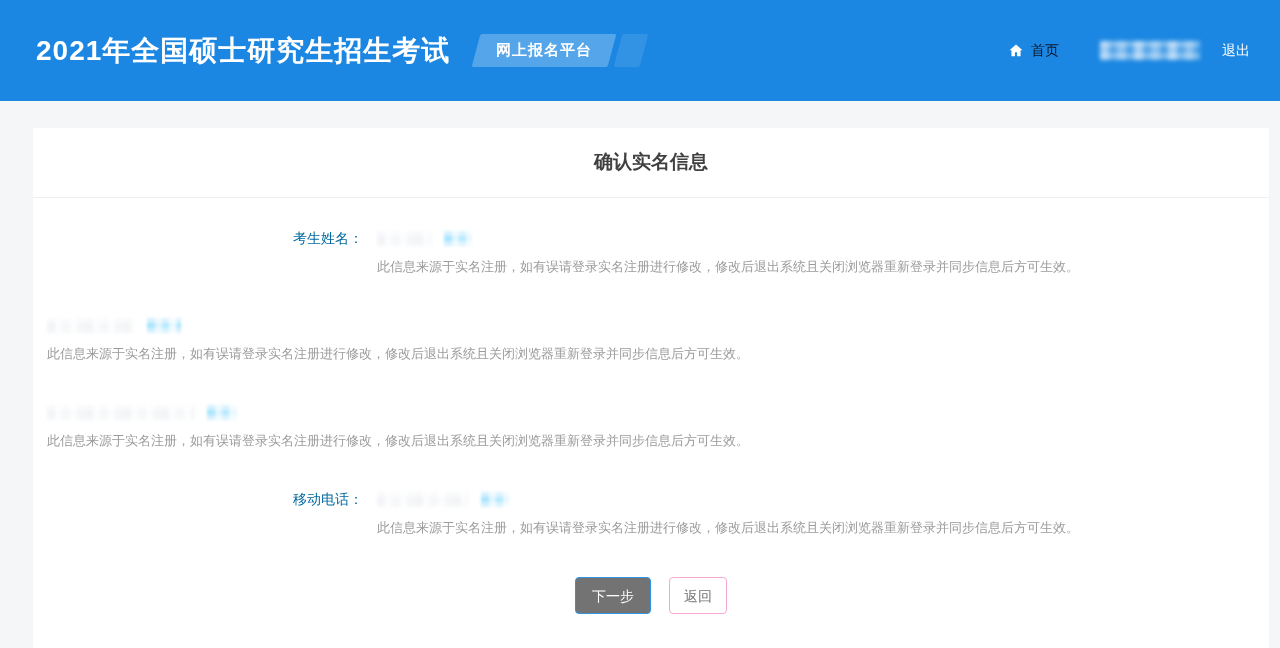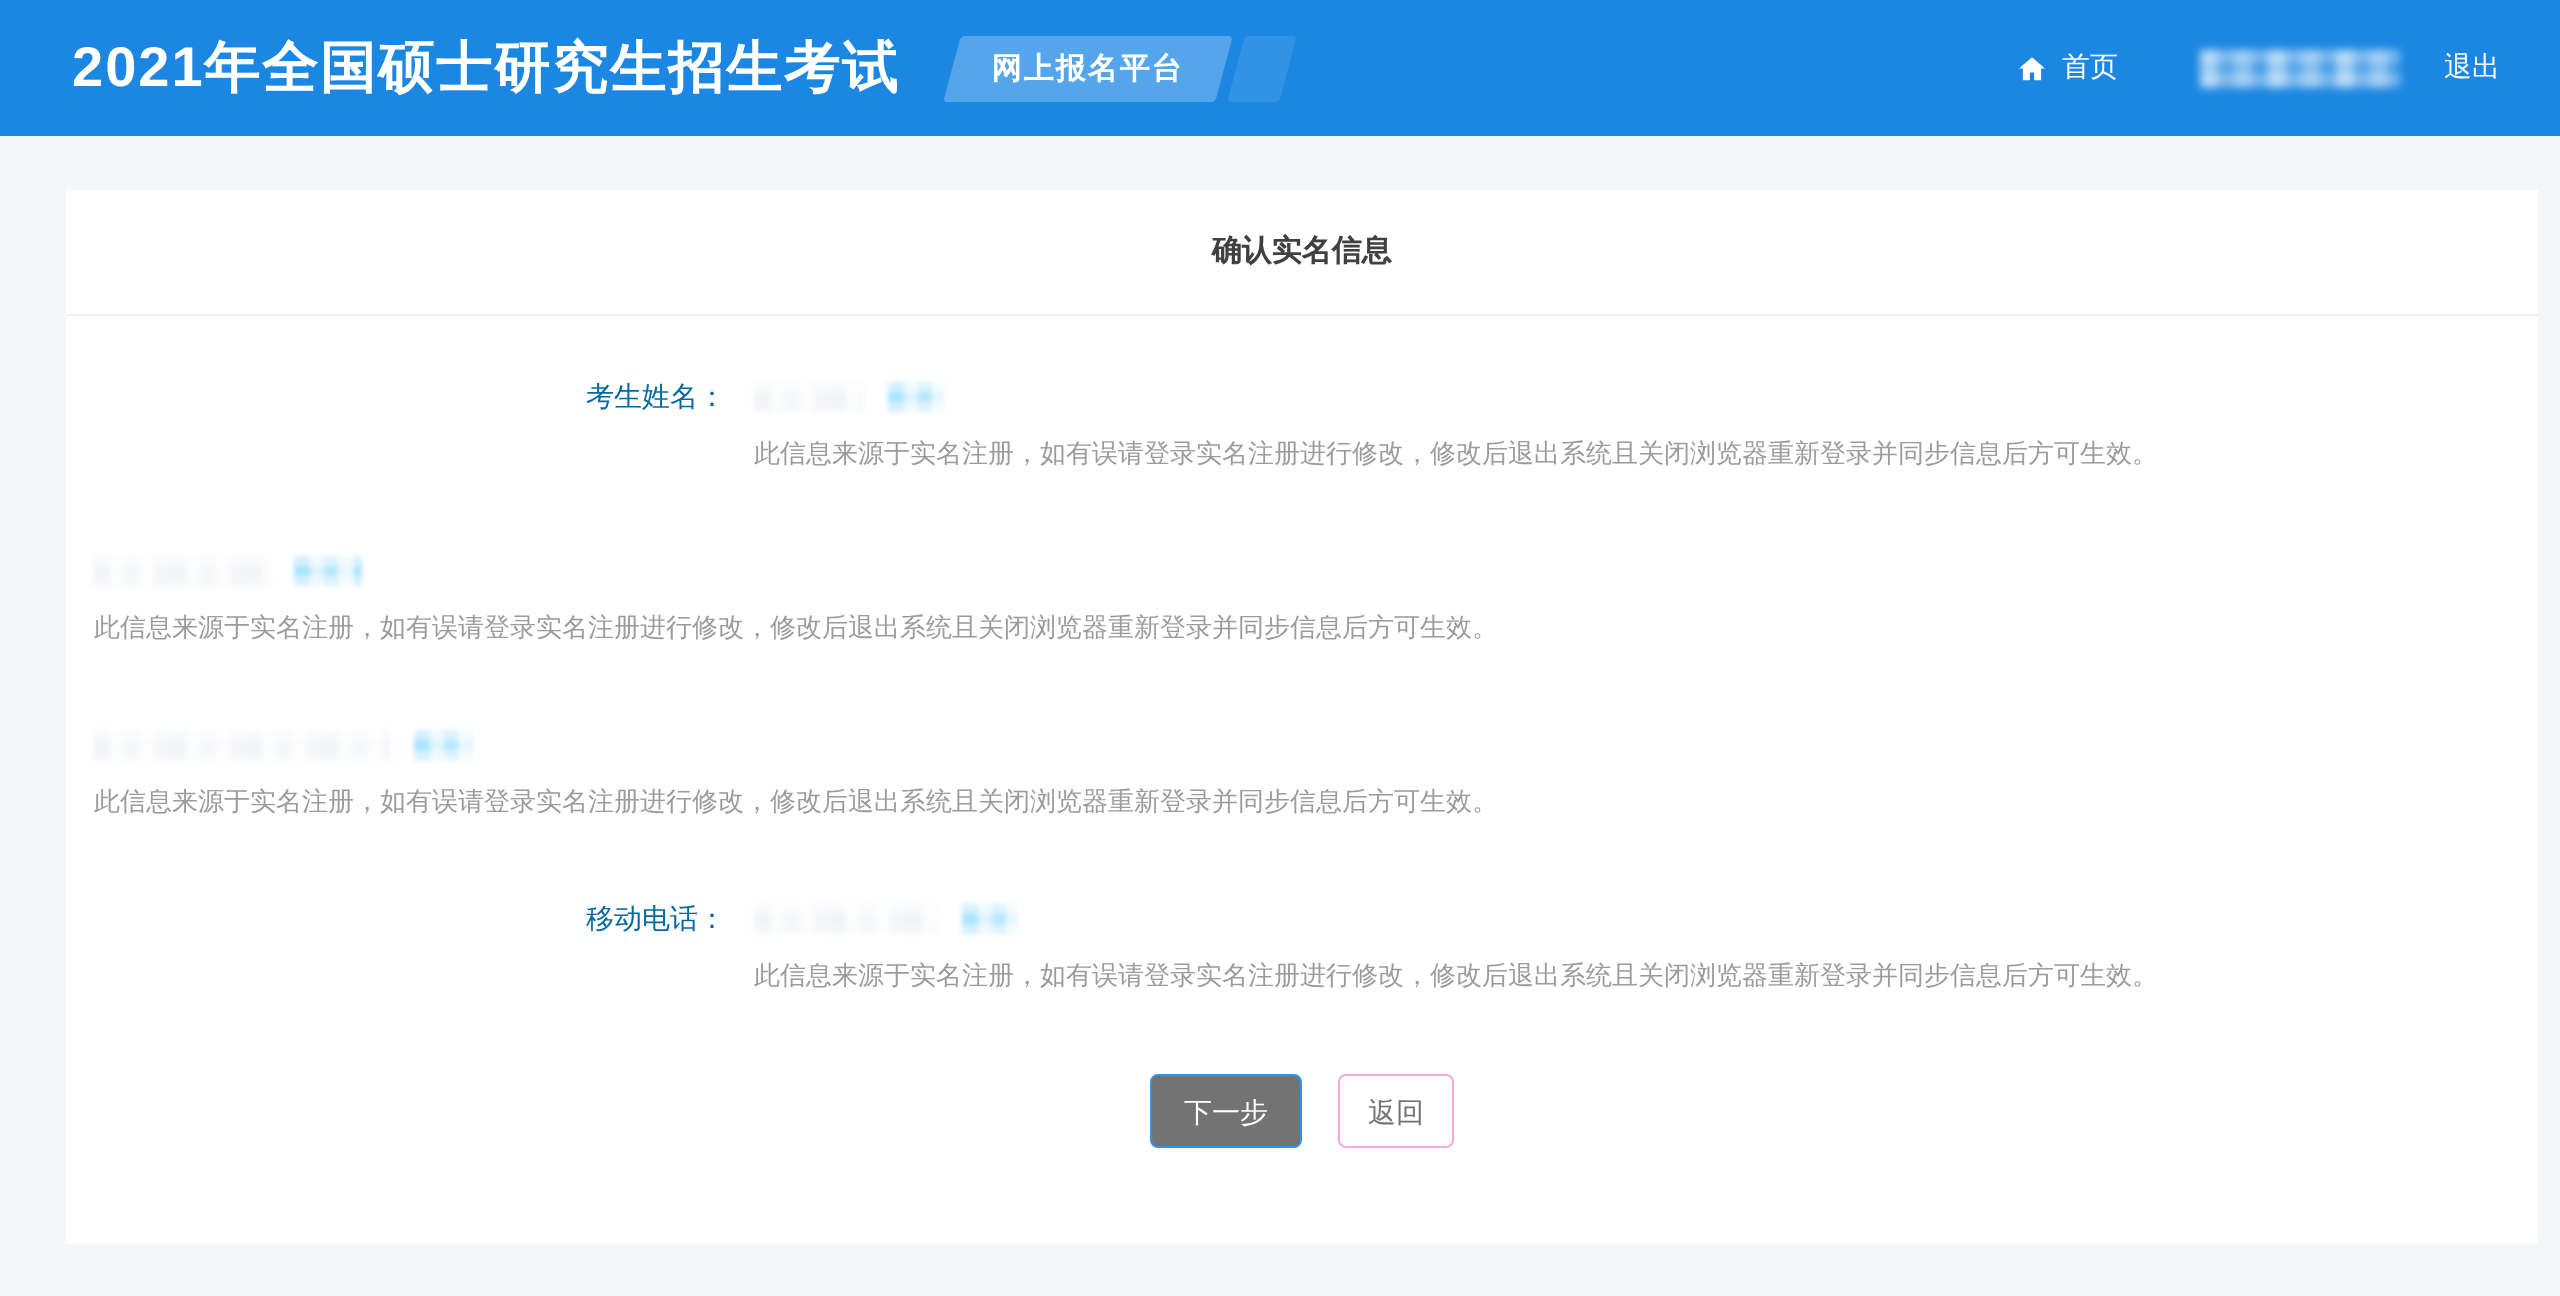--- a/index.html
+++ b/index.html
@@ -5,21 +5,21 @@
   * { margin:0; padding:0; box-sizing:border-box; }
   html,body { width:1280px; height:648px; overflow:hidden; }
   body {
     font-family:"Liberation Sans","DejaVu Sans",sans-serif;
     background:#f5f6f7;
     color:#333;
   }
 
   
   .app-header {
-    height:68px;
+    height:101px;
     background:#1b87e2;
     display:flex;
     align-items:center;
     padding:0 30px 0 36px;
     justify-content:flex-end;
   }
   .app-title {
     color:#fff;
     font-size:28px;
     font-weight:bold;
@@ -57,21 +57,21 @@
     display:flex;
     align-items:center;
     font-size:14px;
     color:#fff;
   }
   .nav-home {
     display:flex;
     align-items:center;
     gap:7px;
     cursor:pointer;
-    color:#ffffff;
+    color:#0f172a;
     text-decoration:none;
   }
   .nav-home svg { display:block; }
   .nav-logout {
     margin-left:22px;
     cursor:pointer;
     color:#fff;
     text-decoration:none;
   }
 
@@ -112,21 +112,21 @@
   
   .main-wrap { padding-top:27px; }
   .card {
     margin:0 11px 0 33px;
     background:#fff;
     min-height:527px;
     padding-bottom:48px;
   }
   .card-title {
     text-align:center;
-    font-size:15px;
+    font-size:19px;
     color:#404040;
     padding:21px 0 22px;
     border-bottom:1px solid #efefef;
   }
   .form { padding-top:31px; }
   .form-row {
     display:flex;
     margin-bottom:41px;
   }
   .row-label {

